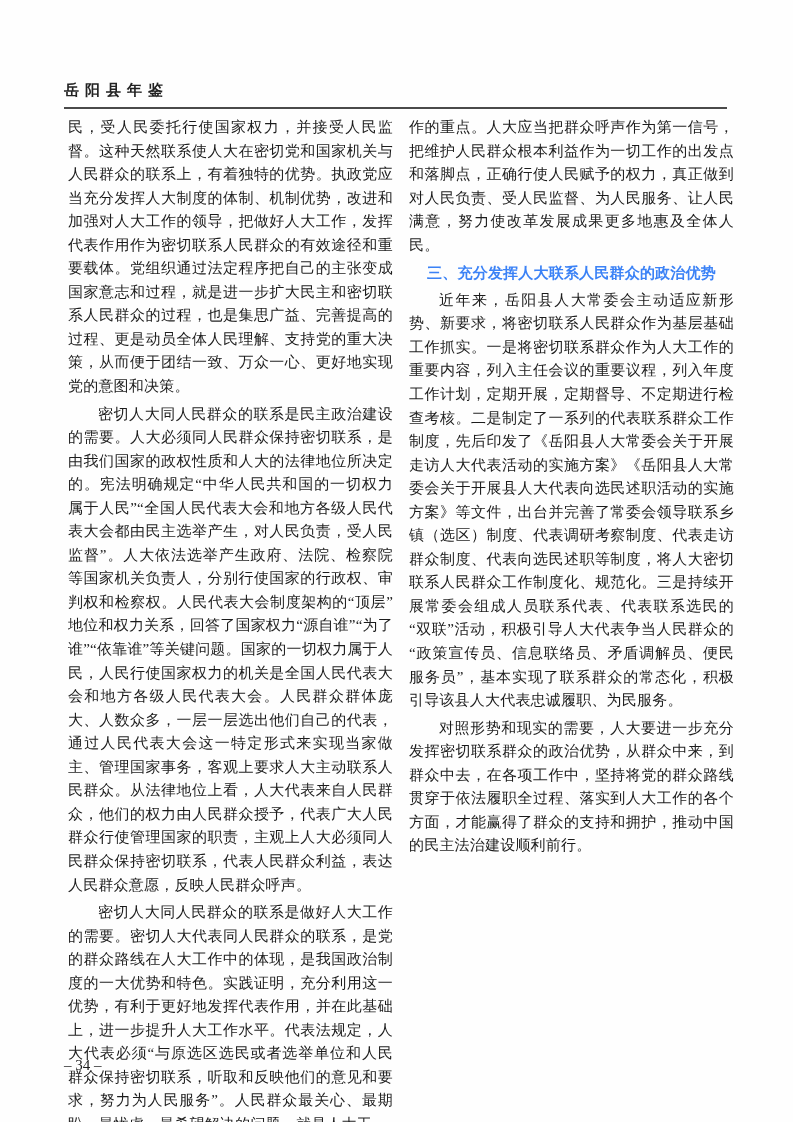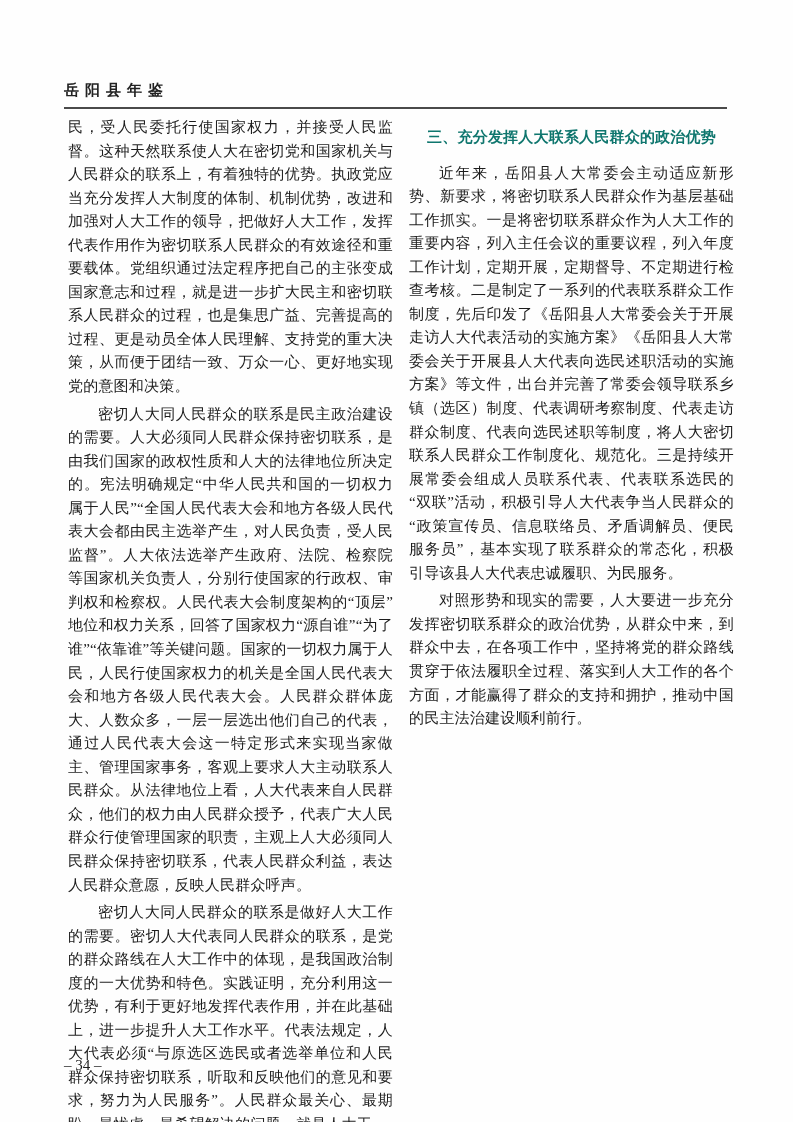--- a/index.html
+++ b/index.html
@@ -51,29 +51,29 @@
   }
   .col-left  { left: 64px;  }
   .col-right { left: 405px; }
   .para {
     margin: 4px;
     padding: 0;
     text-indent: 2em;
   }
   .para.no-indent { text-indent: 0; }
   .section-heading {
-    margin: 13px;
+    margin: 4px;
     padding: 0;
     font-family: "Liberation Sans", "DejaVu Sans", sans-serif;
     font-weight: bold;
     font-size: 15px;
     line-height: 23.55px;
     text-align: center;
     text-indent: 0;
-    color: #0f766e;
+    color: #3b82f6;
   }
   .page-footer {
     position: absolute;
     left: 64px;
     top: 1056px;
   }
   .page-number {
     font-size: 15px;
     color: #1c1c1c;
   }
@@ -90,20 +90,21 @@
 
   <main>
 
     <section class="col col-left">
       <p class="para no-indent">民，受人民委托行使国家权力，并接受人民监督。这种天然联系使人大在密切党和国家机关与人民群众的联系上，有着独特的优势。执政党应当充分发挥人大制度的体制、机制优势，改进和加强对人大工作的领导，把做好人大工作，发挥代表作用作为密切联系人民群众的有效途径和重要载体。党组织通过法定程序把自己的主张变成国家意志和过程，就是进一步扩大民主和密切联系人民群众的过程，也是集思广益、完善提高的过程、更是动员全体人民理解、支持党的重大决策，从而便于团结一致、万众一心、更好地实现党的意图和决策。</p>
       <p class="para">密切人大同人民群众的联系是民主政治建设的需要。人大必须同人民群众保持密切联系，是由我们国家的政权性质和人大的法律地位所决定的。宪法明确规定“中华人民共和国的一切权力属于人民”“全国人民代表大会和地方各级人民代表大会都由民主选举产生，对人民负责，受人民监督”。人大依法选举产生政府、法院、检察院等国家机关负责人，分别行使国家的行政权、审判权和检察权。人民代表大会制度架构的“顶层”地位和权力关系，回答了国家权力“源自谁”“为了谁”“依靠谁”等关键问题。国家的一切权力属于人民，人民行使国家权力的机关是全国人民代表大会和地方各级人民代表大会。人民群众群体庞大、人数众多，一层一层选出他们自己的代表，通过人民代表大会这一特定形式来实现当家做主、管理国家事务，客观上要求人大主动联系人民群众。从法律地位上看，人大代表来自人民群众，他们的权力由人民群众授予，代表广大人民群众行使管理国家的职责，主观上人大必须同人民群众保持密切联系，代表人民群众利益，表达人民群众意愿，反映人民群众呼声。</p>
       <p class="para">密切人大同人民群众的联系是做好人大工作的需要。密切人大代表同人民群众的联系，是党的群众路线在人大工作中的体现，是我国政治制度的一大优势和特色。实践证明，充分利用这一优势，有利于更好地发挥代表作用，并在此基础上，进一步提升人大工作水平。代表法规定，人大代表必须“与原选区选民或者选举单位和人民群众保持密切联系，听取和反映他们的意见和要求，努力为人民服务”。人民群众最关心、最期盼、最忧虑、最希望解决的问题，就是人大工</p>
     </section>
 
     <section class="col col-right">
+      <p class="para no-indent">作的重点。人大应当把群众呼声作为第一信号，把维护人民群众根本利益作为一切工作的出发点和落脚点，正确行使人民赋予的权力，真正做到对人民负责、受人民监督、为人民服务、让人民满意，努力使改革发展成果更多地惠及全体人民。</p>
       <h3 class="section-heading">三、充分发挥人大联系人民群众的政治优势</h3>
       <p class="para">近年来，岳阳县人大常委会主动适应新形势、新要求，将密切联系人民群众作为基层基础工作抓实。一是将密切联系群众作为人大工作的重要内容，列入主任会议的重要议程，列入年度工作计划，定期开展，定期督导、不定期进行检查考核。二是制定了一系列的代表联系群众工作制度，先后印发了《岳阳县人大常委会关于开展走访人大代表活动的实施方案》《岳阳县人大常委会关于开展县人大代表向选民述职活动的实施方案》等文件，出台并完善了常委会领导联系乡镇（选区）制度、代表调研考察制度、代表走访群众制度、代表向选民述职等制度，将人大密切联系人民群众工作制度化、规范化。三是持续开展常委会组成人员联系代表、代表联系选民的“双联”活动，积极引导人大代表争当人民群众的“政策宣传员、信息联络员、矛盾调解员、便民服务员”，基本实现了联系群众的常态化，积极引导该县人大代表忠诚履职、为民服务。</p>
       <p class="para">对照形势和现实的需要，人大要进一步充分发挥密切联系群众的政治优势，从群众中来，到群众中去，在各项工作中，坚持将党的群众路线贯穿于依法履职全过程、落实到人大工作的各个方面，才能赢得了群众的支持和拥护，推动中国的民主法治建设顺利前行。</p>
     </section>
 
   </main>
 
   <footer class="page-footer">
     <span class="page-number">– 34 –</span>
   </footer>

